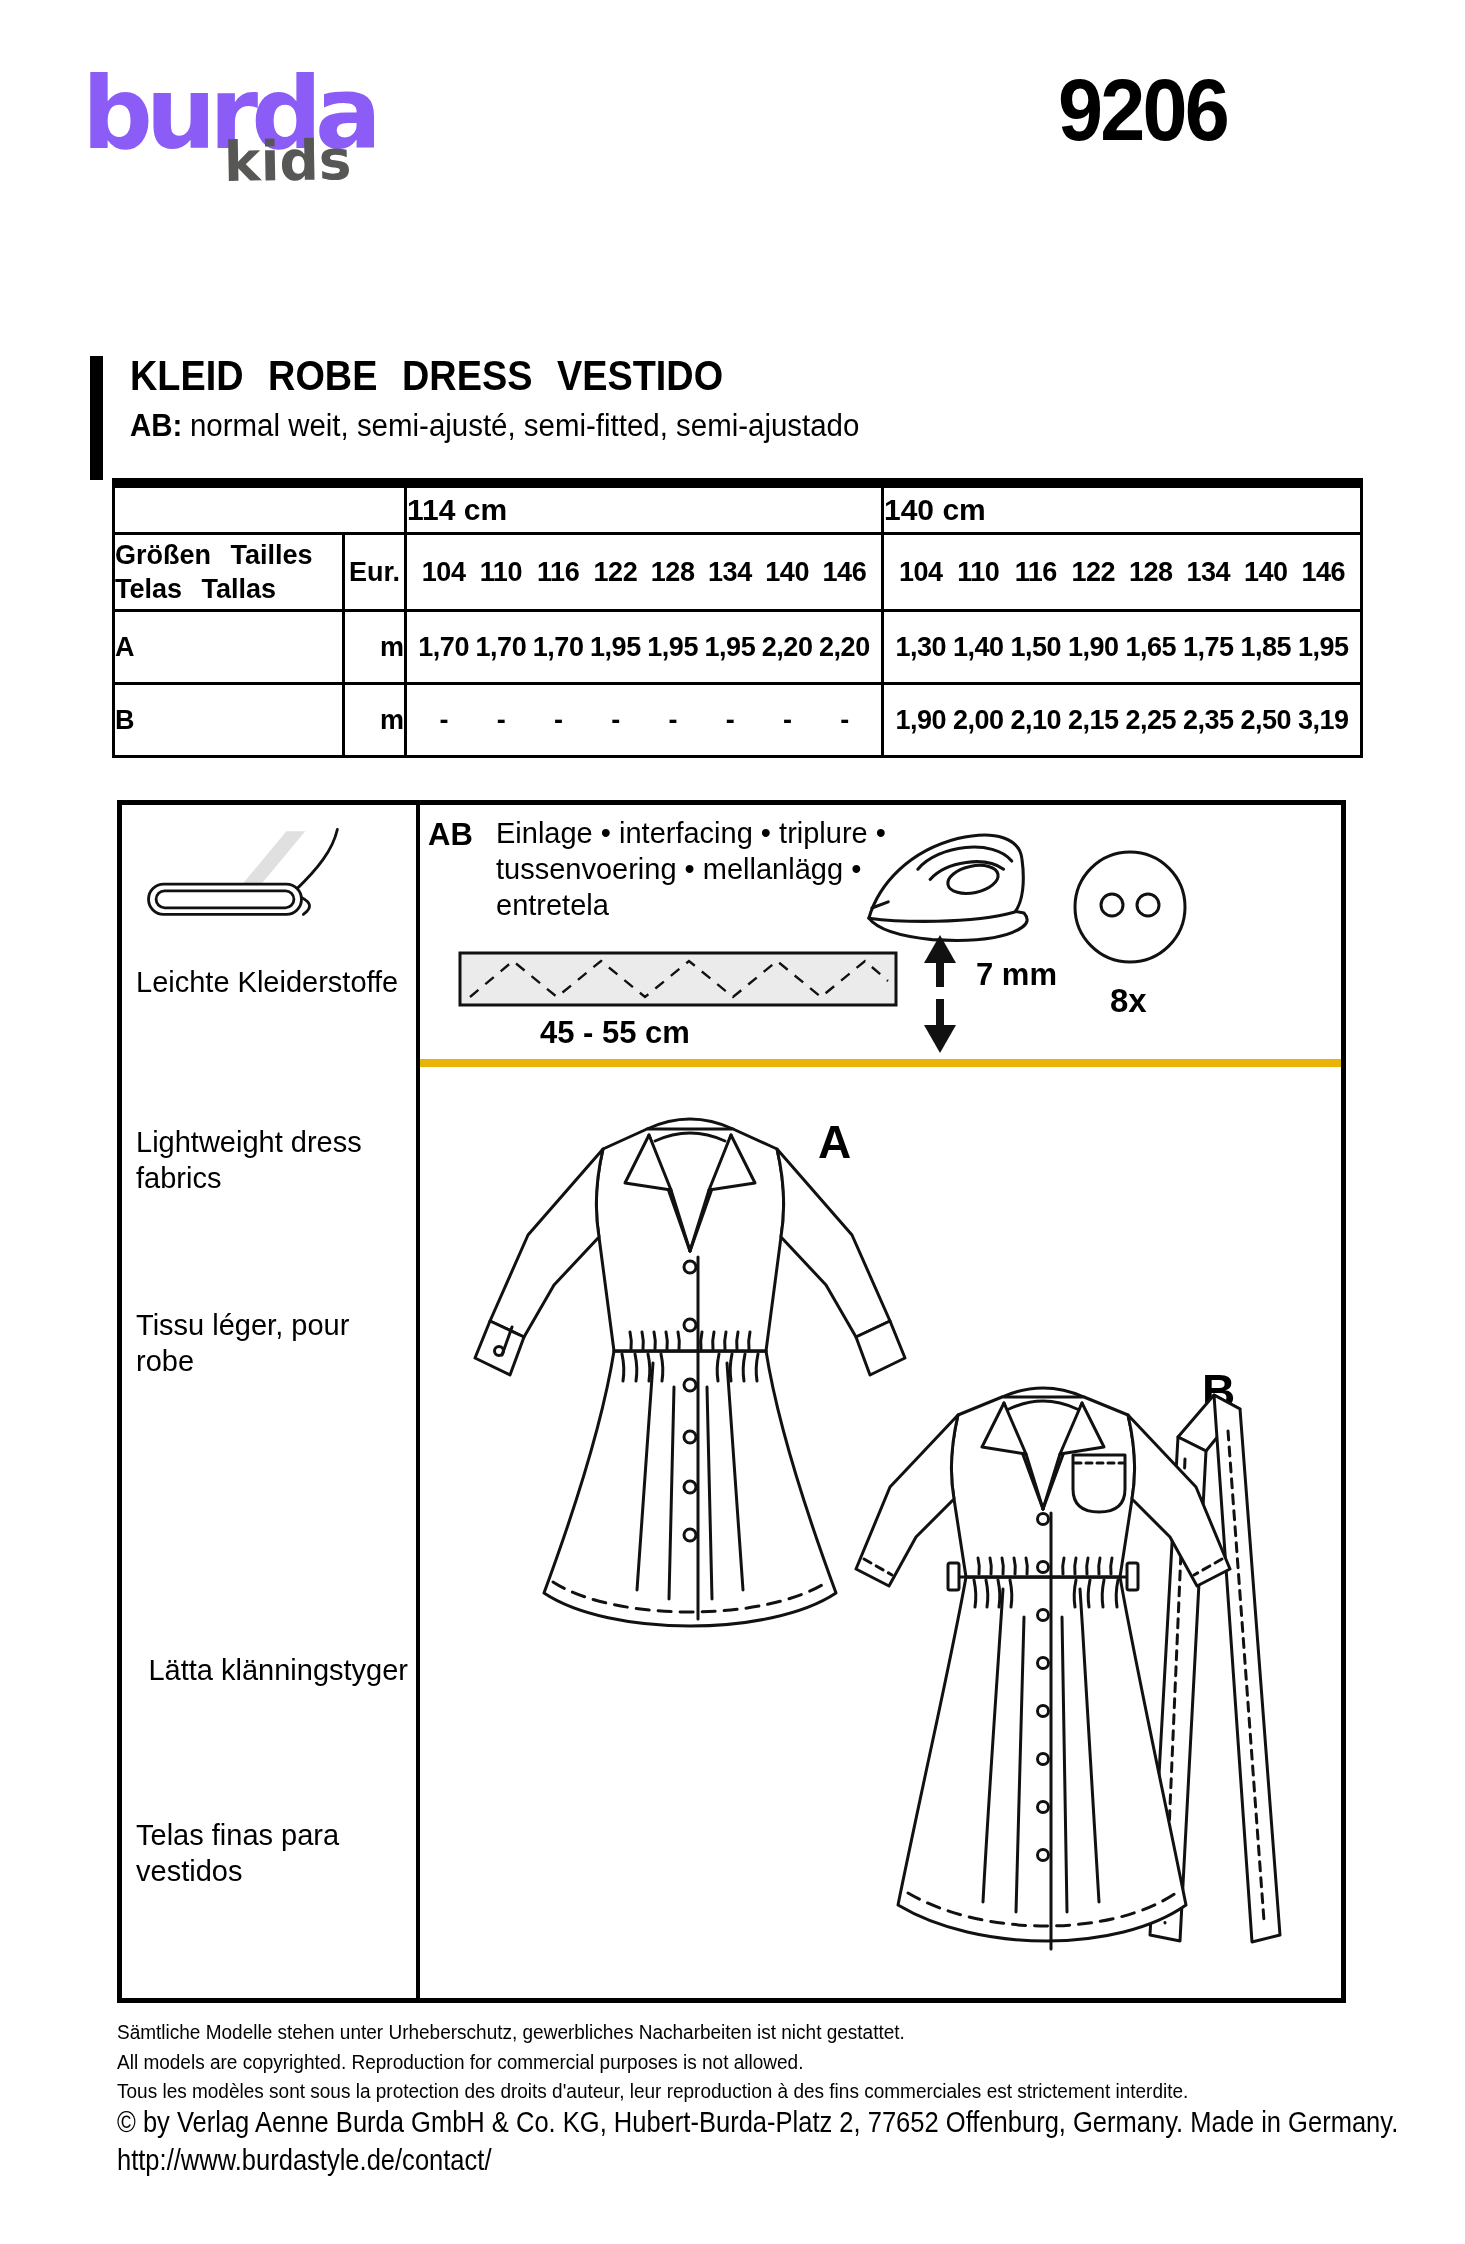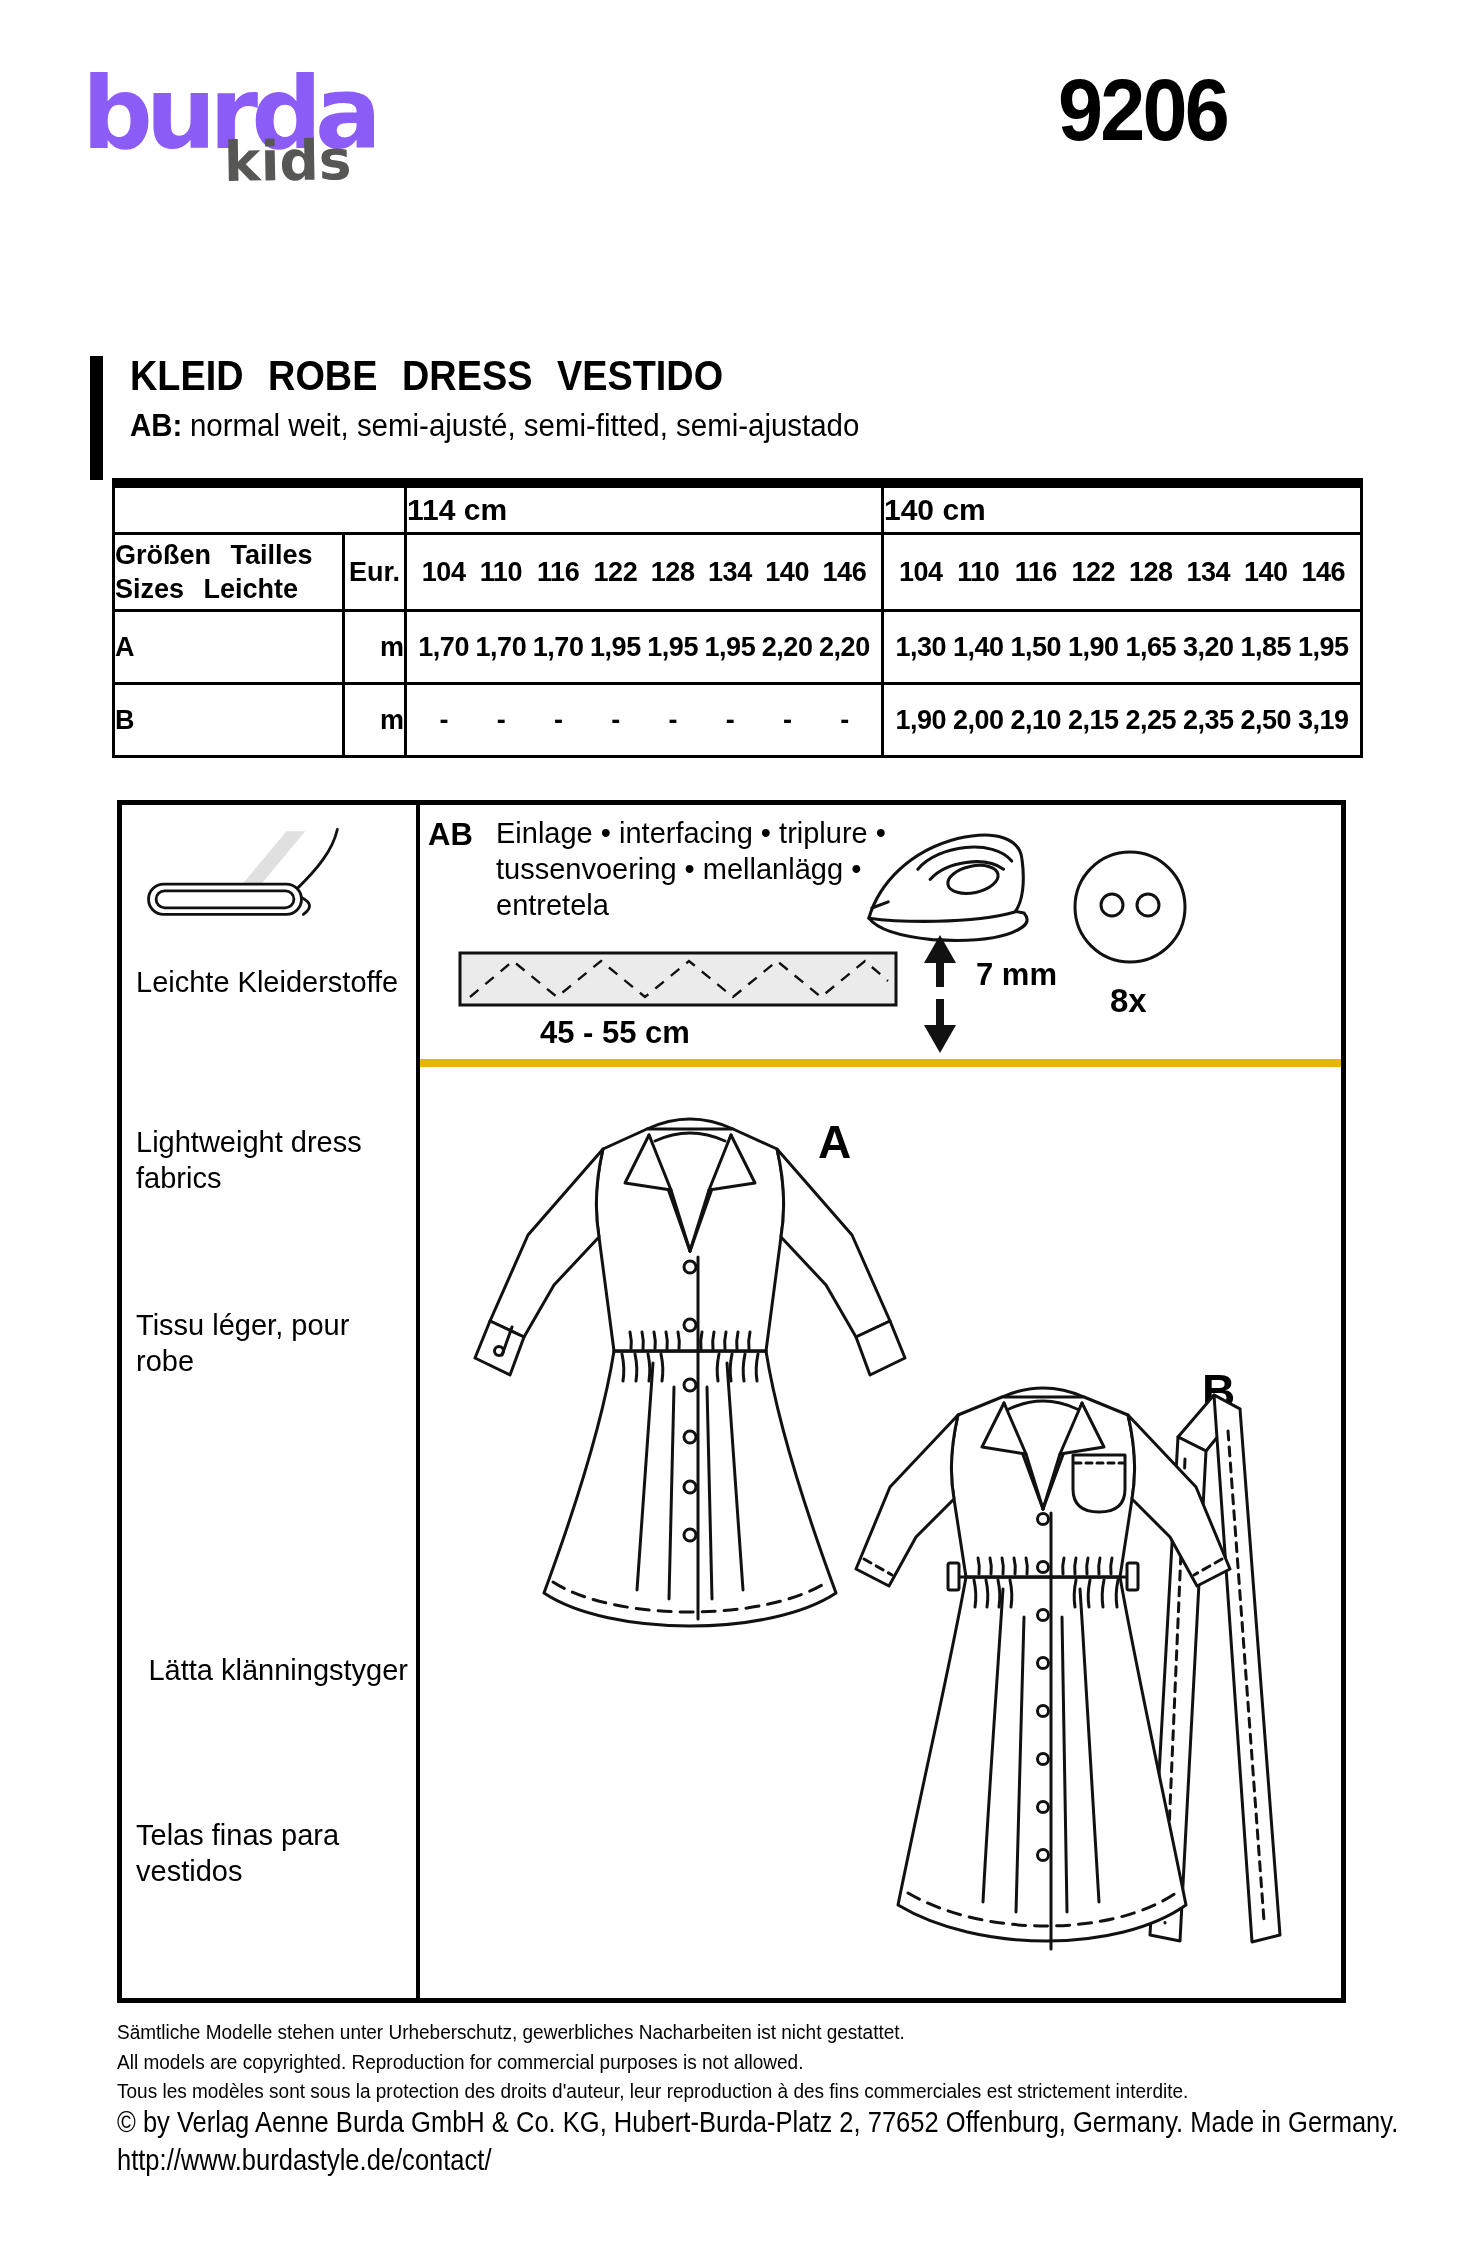--- a/index.html
+++ b/index.html
@@ -79,21 +79,21 @@
   <table class="sizes">
     <tbody>
         <tr class="r-head1">
       <td colspan="2"></td>
       <td class="c-g1">114 cm</td>
       <td class="c-g2">140 cm</td>
     </tr>
     <tr class="r-head2">
       <td class="c-label rowhead">
         <span>Größen Tailles</span><br>
-        <span>Sizes Leichte</span>
+        <span>Telas Tallas</span>
       </td>
       <td class="c-eur eur-cell">Eur.</td>
       <td>
             <div class="vals">
         <span>104</span>
               <span>110</span>
               <span>116</span>
               <span>122</span>
               <span>128</span>
               <span>134</span>
@@ -129,21 +129,21 @@
               <span>2,20</span>
       </div>
           </td>
       <td>
             <div class="vals">
         <span>1,30</span>
               <span>1,40</span>
               <span>1,50</span>
               <span>1,90</span>
               <span>1,65</span>
-              <span>3,20</span>
+              <span>1,75</span>
               <span>1,85</span>
               <span>1,95</span>
       </div>
           </td>
     </tr>
     <tr class="r-val">
       <td class="ab-cell">B</td>
       <td class="m-cell">m</td>
       <td>
             <div class="vals">

